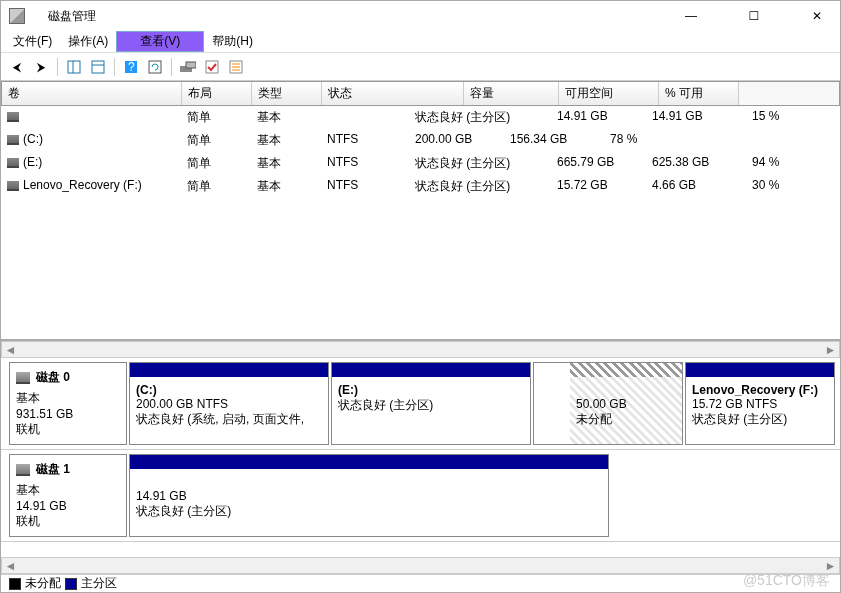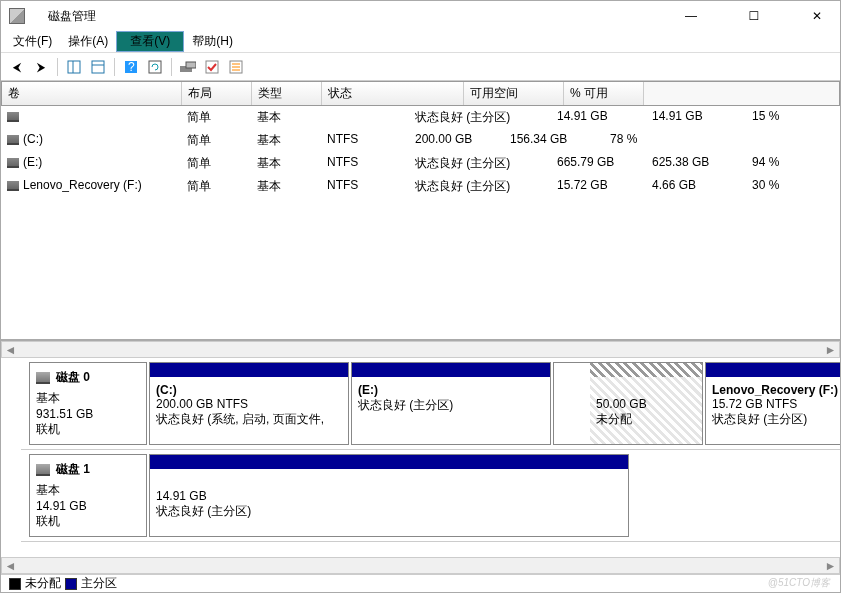--- a/index.html
+++ b/index.html
@@ -3,48 +3,48 @@
 <meta charset="utf-8">
 <style>
   *{box-sizing:border-box;margin:0;padding:0;font-family:"Microsoft YaHei","Segoe UI",sans-serif;font-size:12px;}
   body{width:841px;height:593px;background:#fff;border:1px solid #aaa;display:flex;flex-direction:column;overflow:hidden;position:relative;}
   .titlebar{height:30px;display:flex;align-items:center;padding:0 0 0 8px;gap:17px;}
   .titlebar .icon{width:16px;height:16px;border:1px solid #666;margin-right:6px;background:linear-gradient(135deg,#ccc 50%,#999 50%);}
   .titlebar .title{flex:1;}
   .winbtn{width:46px;height:30px;display:flex;align-items:center;justify-content:center;}
   .menubar{height:22px;display:flex;align-items:center;padding:0 4px;border-bottom:1px solid #ddd;}
   .menubar div{padding:2px 8px;}
-  .menubar .active{border:1px solid #7aa6d8;background:#0f766e;padding:1px 13px;}
+  .menubar .active{border:1px solid #7aa6d8;background:#8b5cf6;padding:1px 23px;}
   .toolbar{height:28px;display:flex;align-items:center;padding:0 4px;gap:0;border-bottom:1px solid #ccc;}
   .tbtn{width:24px;height:22px;display:flex;align-items:center;justify-content:center;border:1px solid transparent;}
   .tsep{width:1px;height:18px;background:#ccc;margin:0 4px;}
   .listpane{flex:0 0 260px;display:flex;flex-direction:column;border-bottom:2px solid #aaa;}
   .lhdr{display:flex;border:1px solid #999;background:#f8f8f8;}
   .lhdr div{border-right:1px solid #ccc;padding:3px 6px;background:linear-gradient(#fff,#ededed);white-space:nowrap;overflow:hidden;}
   .lrows{flex:1;overflow:auto;}
   .lrow{display:flex;padding:2px 0;}
   .lrow div{padding:1px 6px;white-space:nowrap;overflow:hidden;}
   .vicon{display:inline-block;width:12px;height:10px;background:linear-gradient(#888,#666);border-bottom:2px solid #444;margin-right:4px;vertical-align:middle;}
   .hscroll{height:17px;border:1px solid #ccc;background:#f0f0f0;display:flex;align-items:center;justify-content:space-between;}
   .sarrow{width:17px;height:15px;display:flex;align-items:center;justify-content:center;color:#888;}
   .graphpane{flex:1;overflow:auto;}
-  .diskrow{display:flex;border-bottom:1px solid #ccc;margin-left:20px;}
+  .diskrow{display:flex;border-bottom:1px solid #ccc;}
   .diskhdr{width:118px;flex-shrink:0;border:1px solid #888;margin:4px 0 4px 8px;padding:6px;background:#fff;}
   .dname{display:flex;align-items:center;font-weight:bold;margin-bottom:4px;}
   .dicon{display:inline-block;width:14px;height:12px;background:linear-gradient(#aaa,#777);border-bottom:2px solid #444;margin-right:6px;}
   .partwrap{flex:1;display:flex;padding:4px 8px 4px 2px;gap:2px;}
   .part{border:1px solid #888;display:flex;flex-direction:column;}
   .pbar{height:14px;background:#000093;}
   .pbar.hatch{background:repeating-linear-gradient(45deg,#fff,#fff 3px,#999 3px,#999 6px);}
   .pbody{flex:1;padding:6px 6px 2px 6px;}
   .pbody .pn{font-weight:bold;}
   .pbody.hatch{background:repeating-linear-gradient(45deg,#fff,#fff 3px,#e5e5e5 3px,#e5e5e5 6px);}
   .legend{height:18px;border-top:1px solid #ccc;display:flex;align-items:center;padding:0 8px;gap:4px;}
   .lg{width:12px;height:12px;border:1px solid #333;}
-  .watermark{position:absolute;right:10px;bottom:2px;color:#ccc;font-style:italic;font-size:10px;margin-top:20px;}
+  .watermark{position:absolute;right:10px;bottom:2px;color:#ccc;font-size:14px;margin-top:20px;}
   
   .c0{width:180px;} .c1{width:70px;} .c2{width:70px;} .c3{width:88px;} .c4{width:142px;} .c5{width:95px;} .c6{width:100px;} .c7{width:80px;}
 </style>
 </head>
 <body>
 
 <div class="titlebar">
   <span class="icon"></span>
   <span class="title">磁盘管理</span>
   <div class="winbtn">
@@ -116,20 +116,21 @@
       </svg>
     </div>
 </div>
 
 <div class="listpane">
   <div class="lhdr">
     <div class="c0">卷</div>
     <div class="c1">布局</div>
     <div class="c2">类型</div>
     <div class="c4">状态</div>
+    <div class="c5">容量</div>
     <div class="c6">可用空间</div>
     <div class="c7">% 可用</div>
   </div>
   <div class="lrows" id="vol-rows">
       <div class="lrow">
         <div class="c0"><span class="vicon"></span></div>
         <div class="c1">简单</div>
         <div class="c2">基本</div>
         <div class="c3"></div>
         <div class="c4">状态良好 (主分区)</div>

